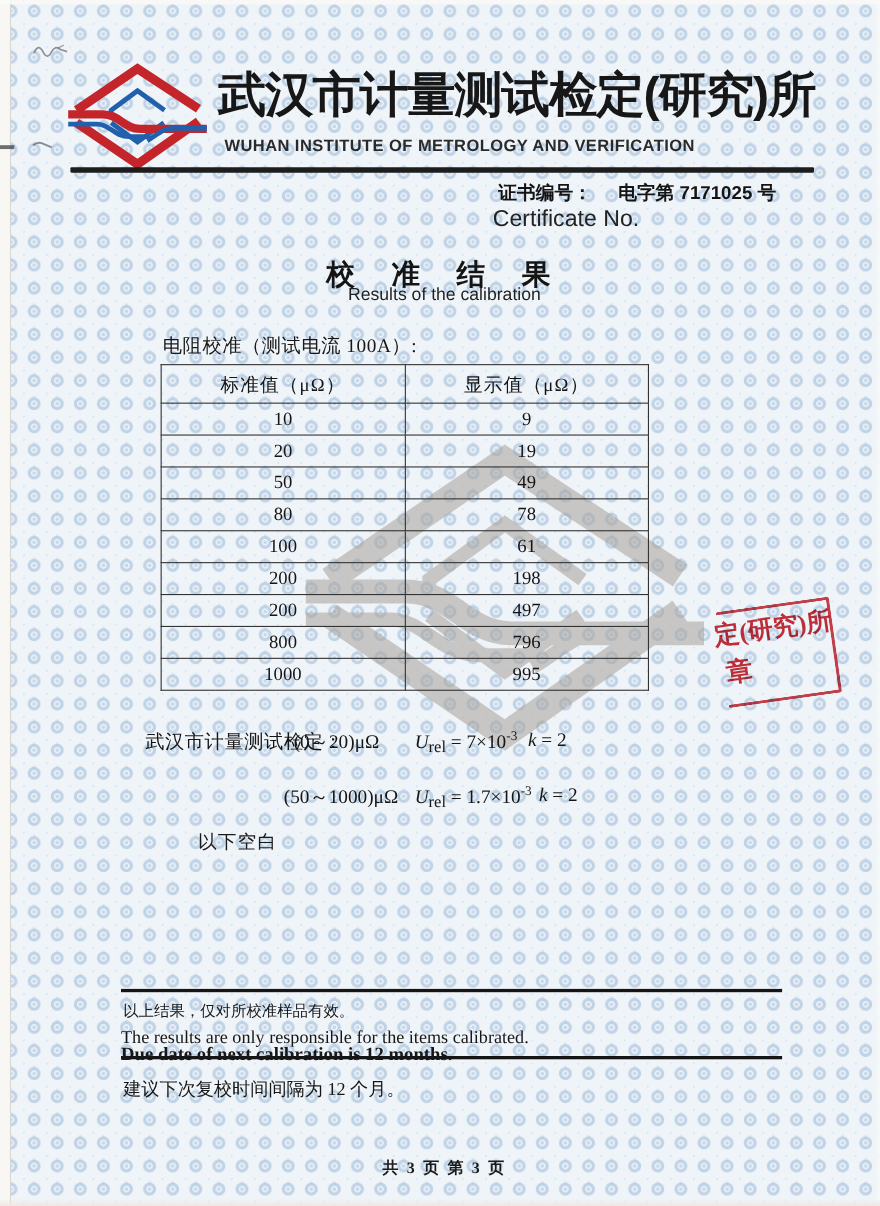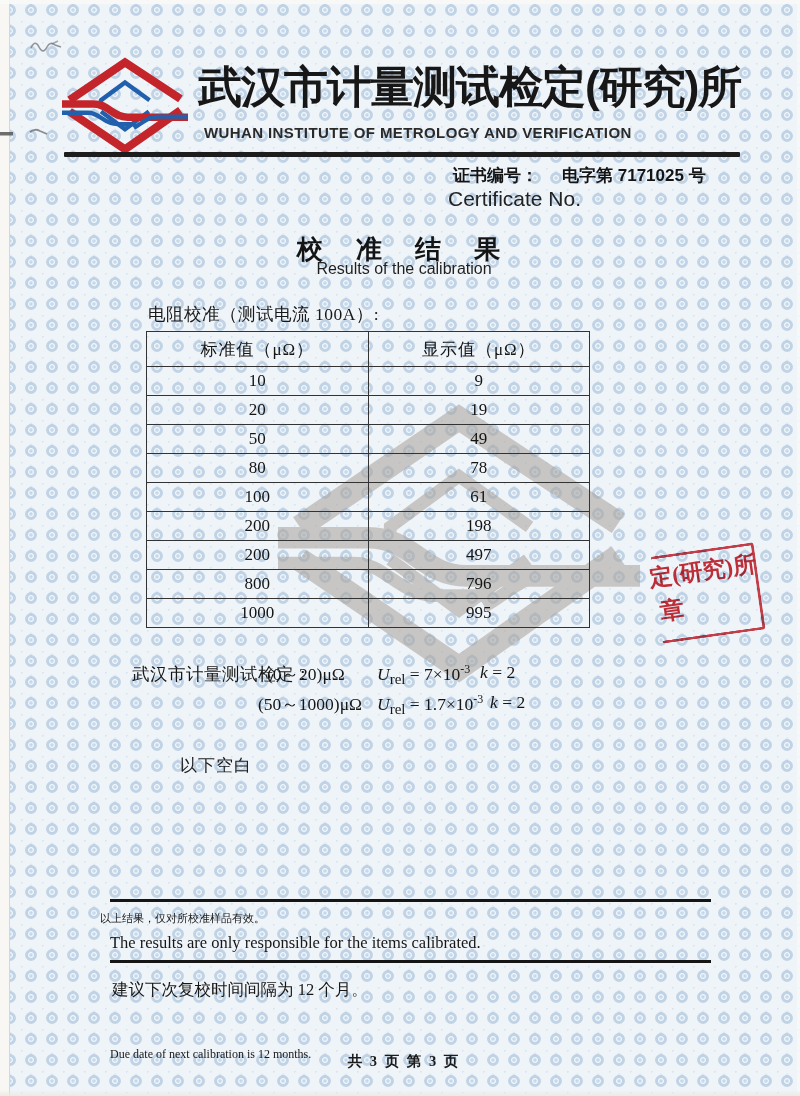--- a/index.html
+++ b/index.html
@@ -84,24 +84,24 @@
   .u-line .u-k{position:absolute;left:480px;}
   .u-expr i,.u-k i{font-family:"Liberation Serif", serif;font-style:italic;}
   .u-expr sub{font-size:15px;vertical-align:-4px;}
   .u-expr sup{font-size:12px;vertical-align:7px;}
 
   .blank-note{position:absolute;left:148px;top:754px;font-size:17px;color:#1a1a1a;letter-spacing:1px;margin-left:32px;}
 
   .foot-rule{position:absolute;left:110px;width:601px;height:2.6px;background:#151515;}
   .rule-1{top:899px;}
   .rule-2{top:960px;}
-  .note-cn-1{position:absolute;left:100px;top:911px;font-size:11px;color:#171717;font-family:Liberation Serif, serif;}
+  .note-cn-1{position:absolute;left:112px;top:911px;font-size:14px;color:#171717;font-family:Liberation Serif, serif;}
   .note-en-1{position:absolute;left:110px;top:933px;font-size:16.5px;color:#171717;}
   .note-cn-2{position:absolute;left:112px;top:979px;font-size:16.5px;color:#171717;}
-  .note-en-2{position:absolute;left:110px;top:1047px;font-size:12px;color:#171717;}
+  .note-en-2{position:absolute;left:110px;top:949px;font-size:17px;color:#171717;font-weight:bold;}
 
   .page-num{position:absolute;left:0;top:1052px;width:808px;text-align:center;font-size:14.5px;font-weight:bold;color:#1b1b1b;letter-spacing:2px;}
 
   .stamp{
     position:absolute;left:656px;top:549px;width:101px;height:82px;z-index:5;
     transform:rotate(-8deg);transform-origin:50% 50%;
     border:3.5px solid rgba(199,32,42,.85);border-left:none;border-radius:3px;
     mix-blend-mode:multiply;
   }
   .stamp .s-line1{
@@ -217,21 +217,21 @@
       </tbody>
     </table>
 
     <div class="uncert">
       <div class="u-line" style="top:662px;">
         <span class="u-label">武汉市计量测试检定：</span>
         <span class="u-range" style="left:267px;">(0～20)μΩ</span>
         <span class="u-expr"><i>U</i><sub>rel</sub><span> = 7×10</span><sup>-3</sup></span>
         <span class="u-k"><i>k</i><span> = 2</span></span>
       </div>
-      <div class="u-line" style="top:692px;">
+      <div class="u-line" style="top:712px;">
         <span class="u-range" style="left:258px;">(50～1000)μΩ</span>
         <span class="u-expr"><i>U</i><sub>rel</sub><span> = 1.7×10</span><sup>-3</sup></span>
         <span class="u-k" style="left:490px;"><i>k</i><span> = 2</span></span>
       </div>
     </div>
 
     <div class="blank-note">以下空白</div>
 
     <div class="foot-rule rule-1"></div>
     <div class="note-cn-1">以上结果，仅对所校准样品有效。</div>

